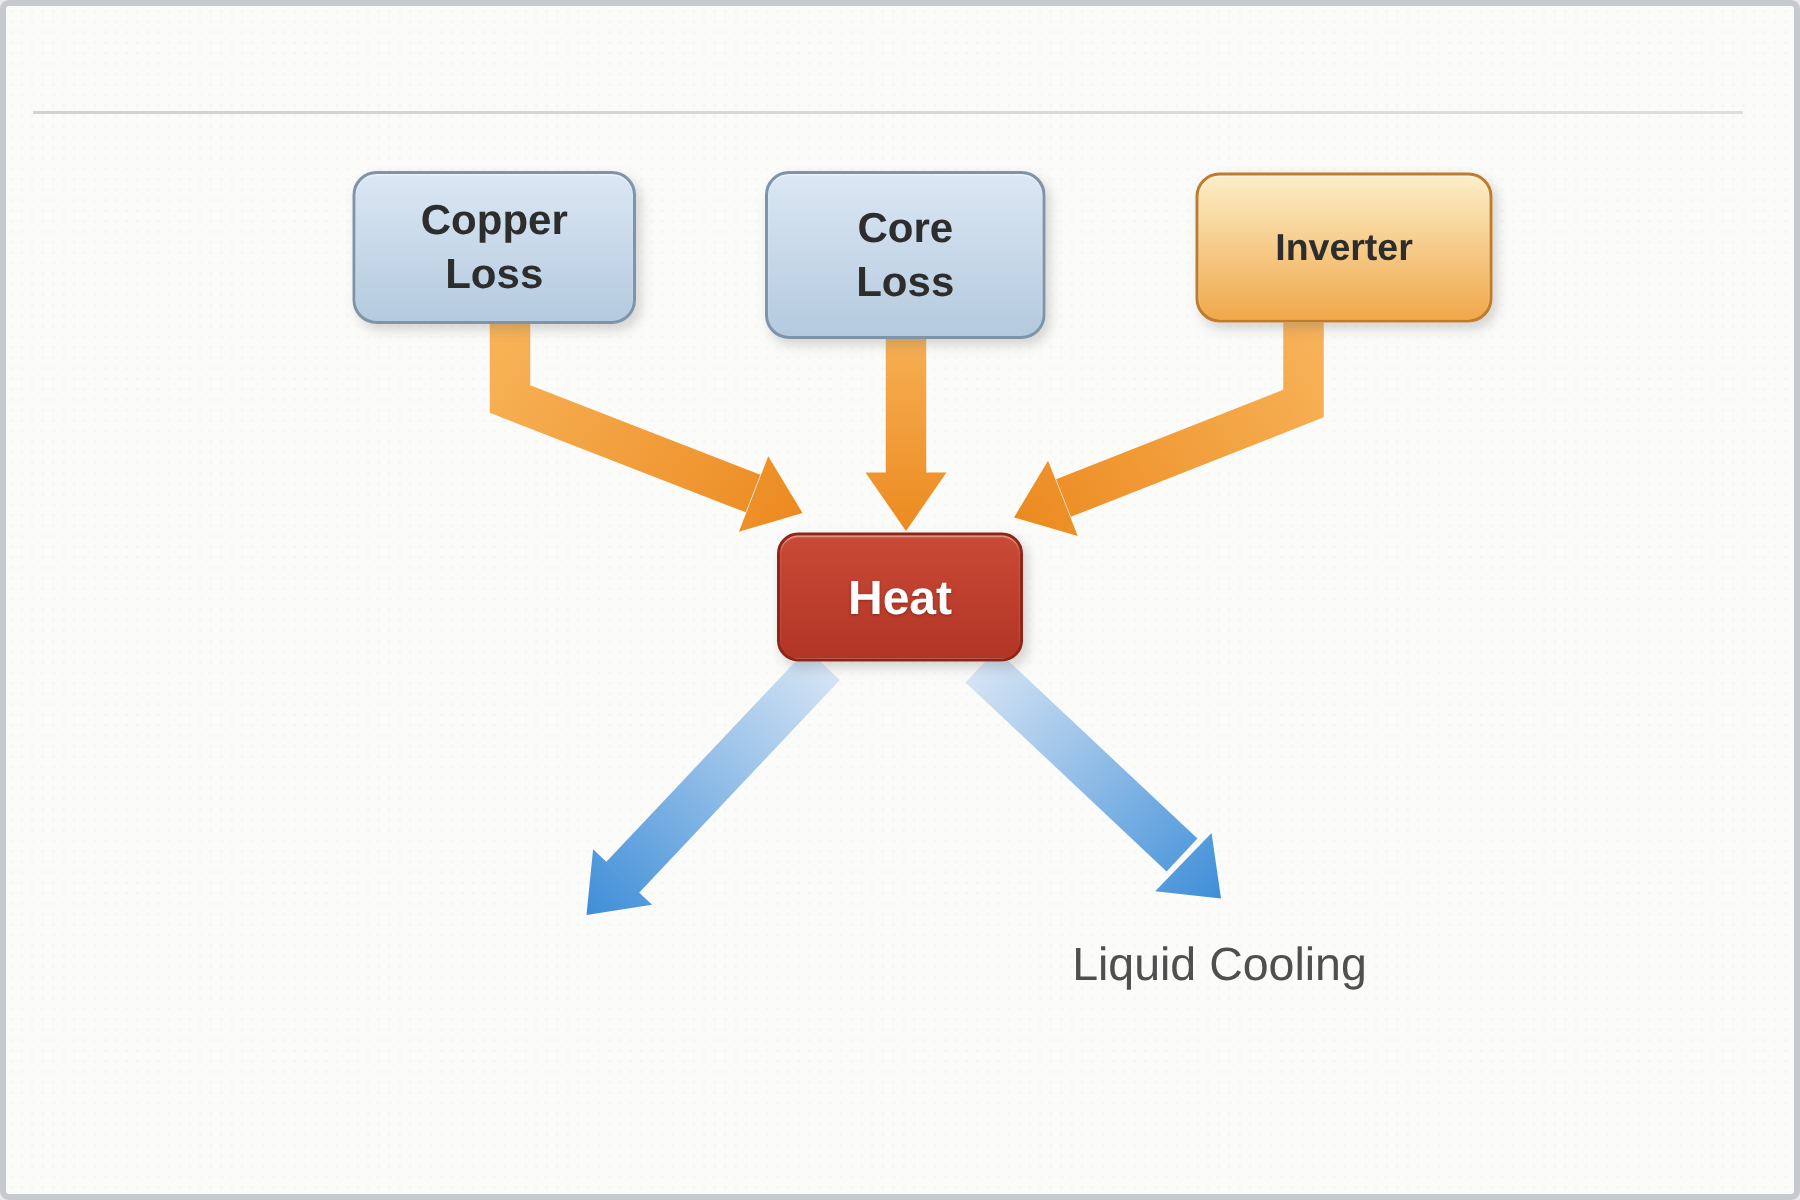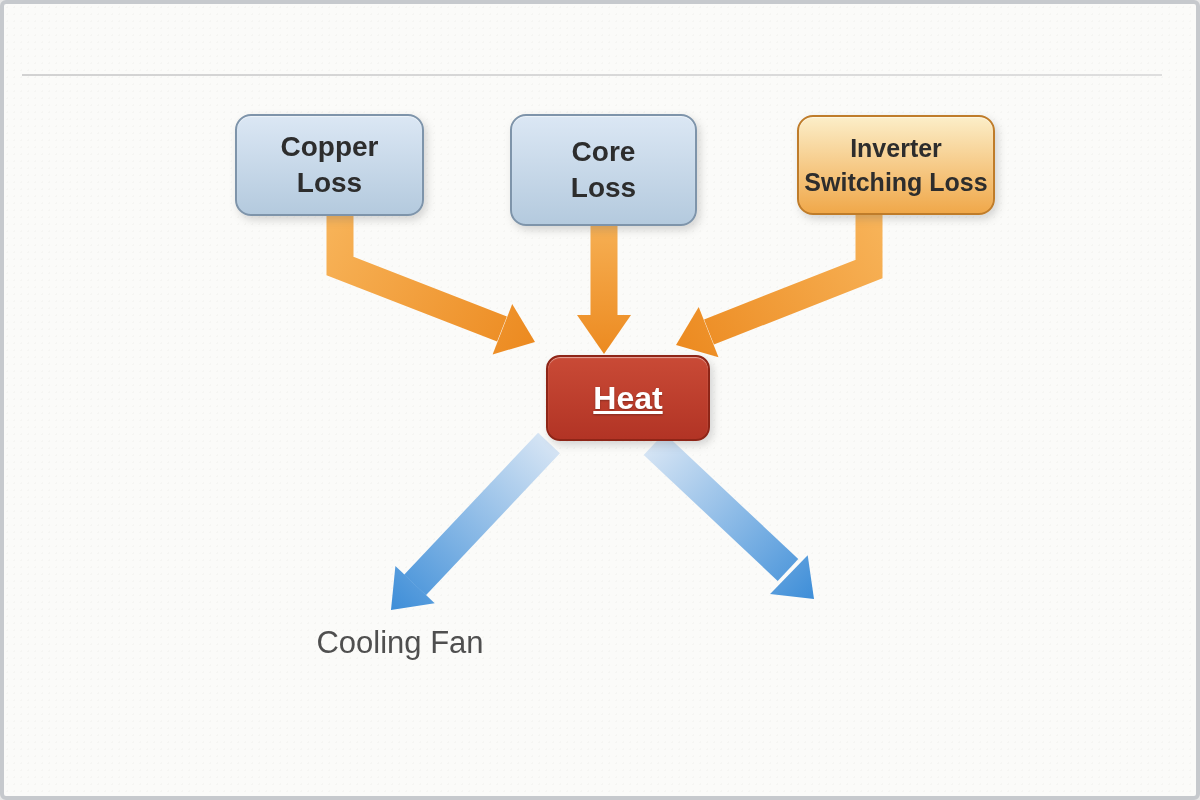--- a/index.html
+++ b/index.html
@@ -53,21 +53,21 @@
     background:linear-gradient(180deg,var(--heat_top,#c94a36),var(--heat_bottom,#b23425));
     border:2px solid var(--heat_border,#8e2517);
     border-radius:14px;
     color:var(--heat_text,#ffffff);
     font-size:32px;
     text-shadow:0 1px 2px rgba(0,0,0,0.3);
   }
   #node-copper{left:231px;top:110px;width:189px;height:102px;}
   #node-core{left:506px;top:110px;width:187px;height:112px;}
   #node-inverter{left:777px;top:111px;width:198px;height:100px;margin-left:16px;}
-  #node-heat{left:542px;top:351px;width:164px;height:86px;text-decoration:underline;}
+  #node-heat{left:514px;top:351px;width:164px;height:86px;}
   .sink-label{
     position:absolute;z-index:2;
     font-size:31px;font-weight:400;
     color:var(--label_color,#4f4f4f);
     text-align:center;
   }
   #label-fan{left:286px;top:621px;width:220px;}
   #label-liquid{left:694px;top:621px;width:230px;}
 </style>
 </head>
@@ -132,22 +132,21 @@
     <span>Loss</span>
   </div>
 
   <div class="node node-blue" id="node-core">
     <span>Core</span>
     <span>Loss</span>
   </div>
 
   <div class="node node-orange" id="node-inverter">
     <span>Inverter</span>
-    <span>Switching Loss</span>
   </div>
 
   <div class="node node-heat" id="node-heat">
     <span>Heat</span>
   </div>
 
-  <div class="sink-label" id="label-fan">Cooling Fan</div>
+  <div class="sink-label" id="label-liquid">Liquid Cooling</div>
 
 </div>
 
 </body></html>

